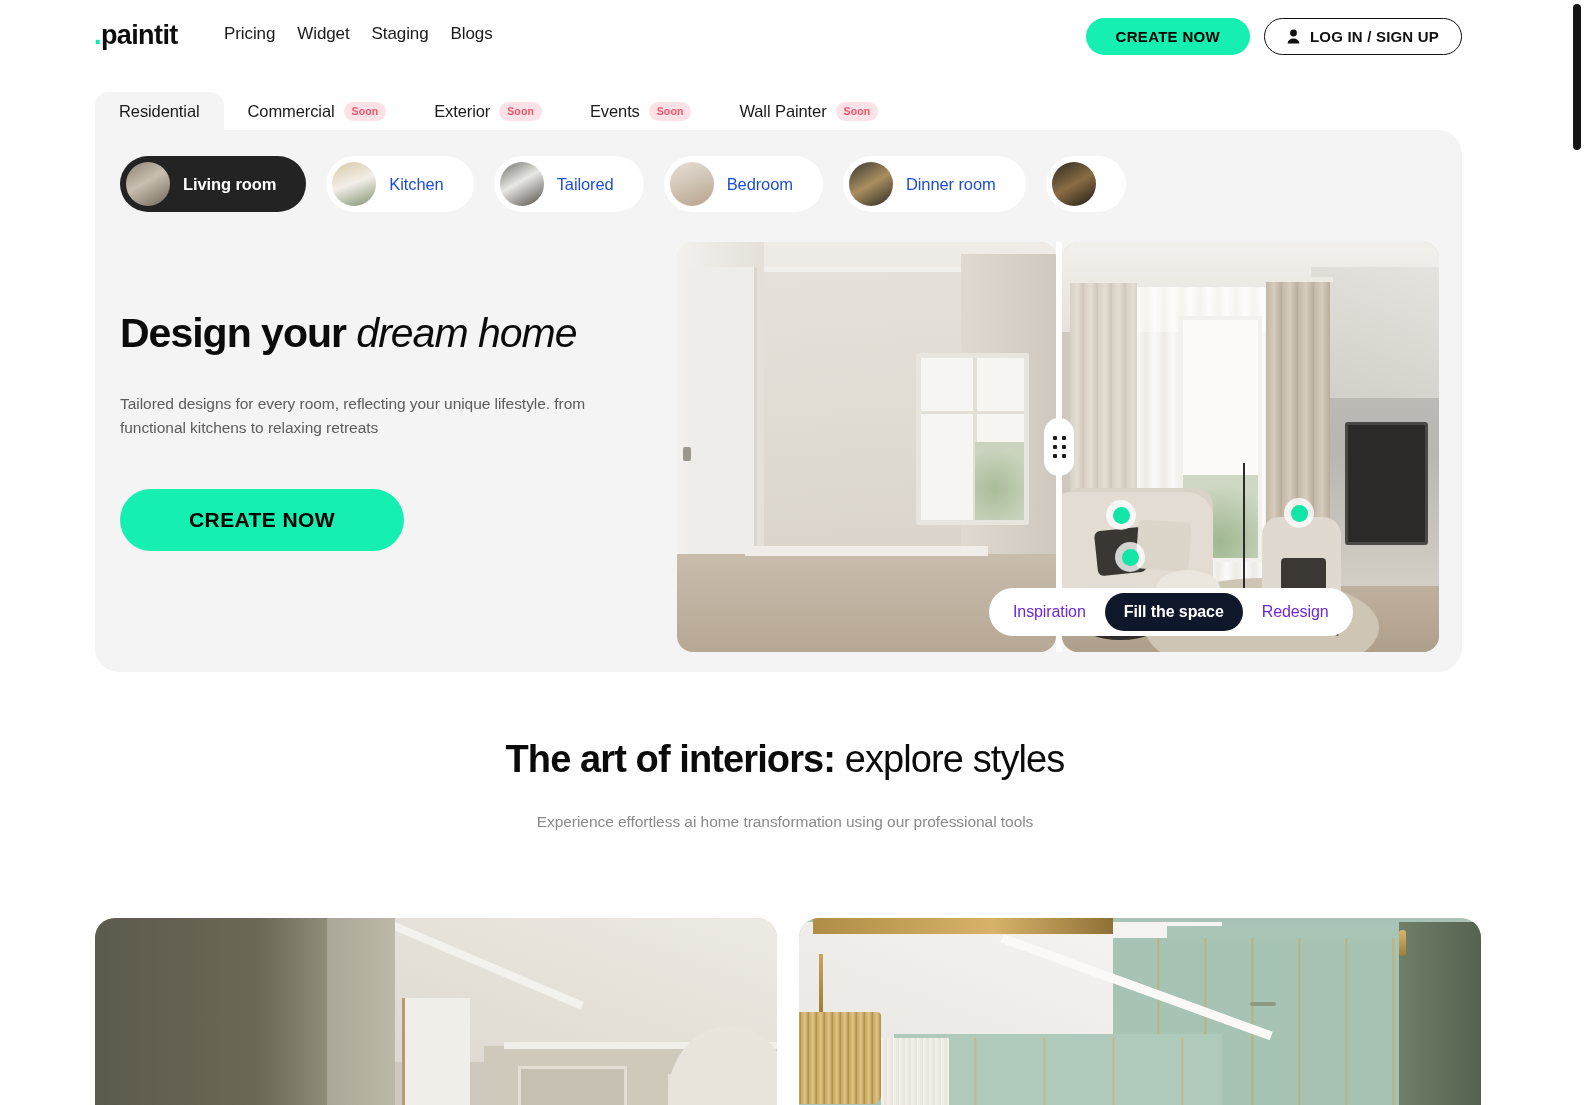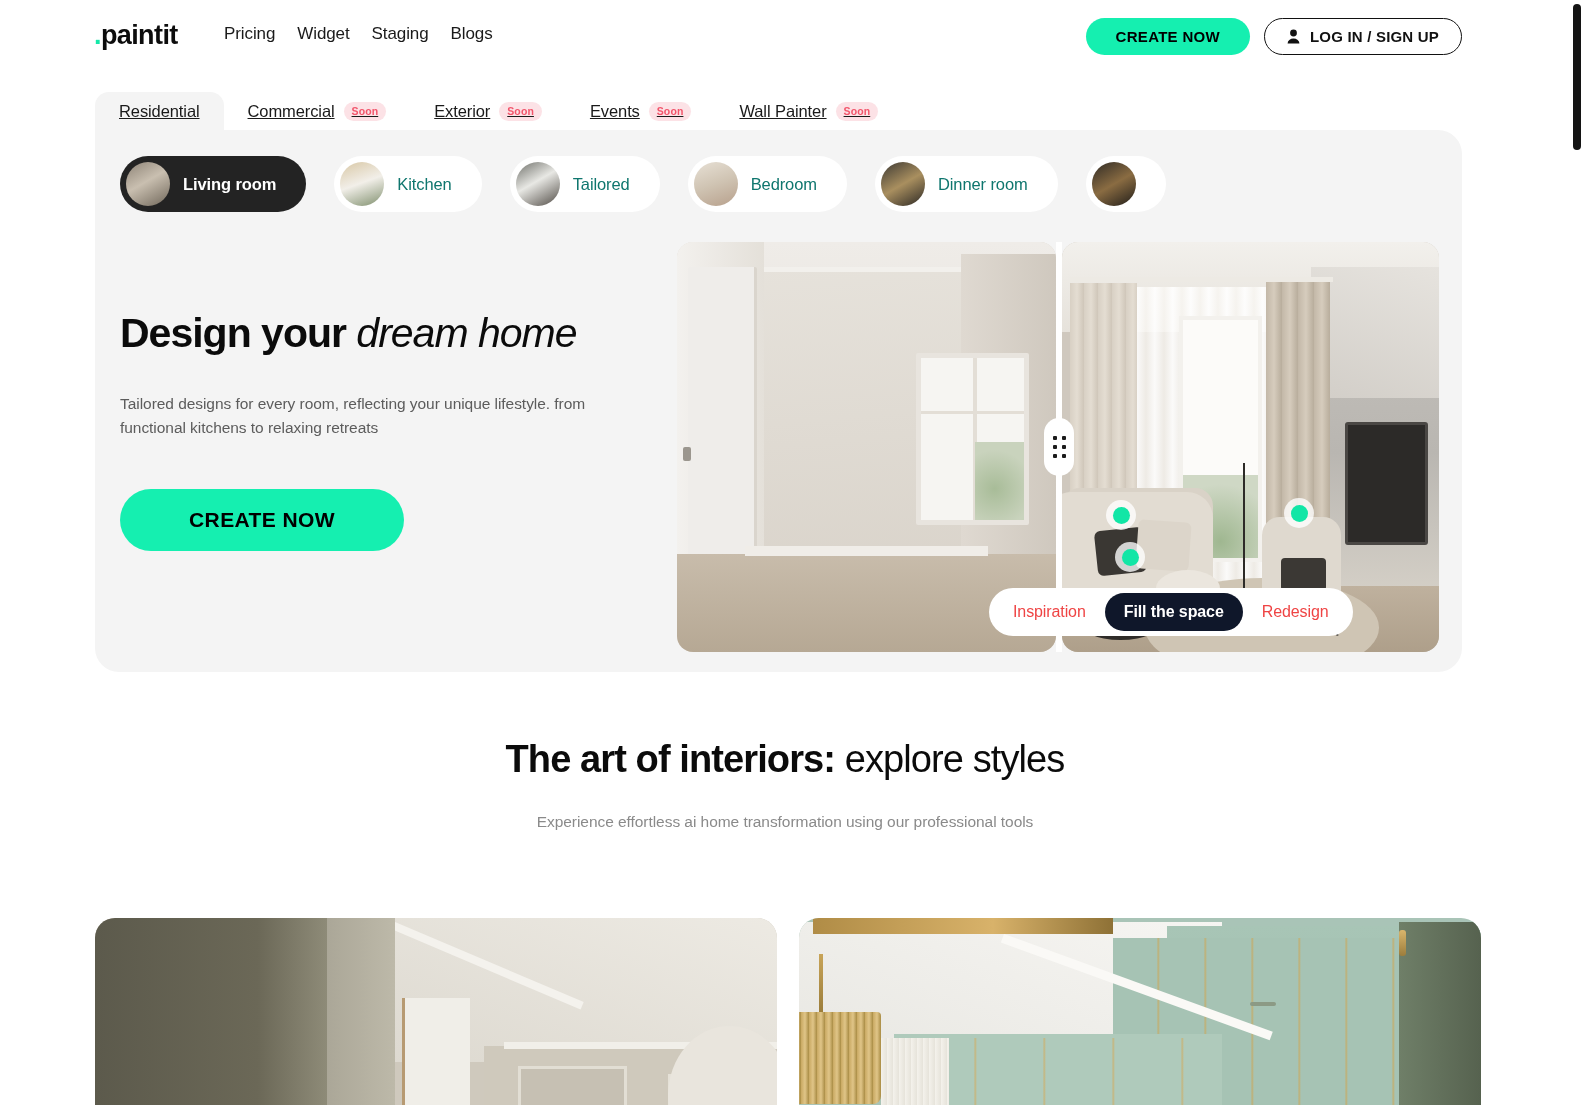--- a/index.html
+++ b/index.html
@@ -64,58 +64,58 @@
 
   
   .tabs {
     position: absolute; left: 95px; top: 92px;
     display: flex; align-items: flex-end; gap: 0;
   }
   .tab {
     display: flex; align-items: center; gap: 9px;
     padding: 10px 24px 13px 24px;
     font-size: 16.5px; color: #1a1a1a; cursor: pointer;
-    border-radius: 14px 14px 0 0; letter-spacing: -0.1px; text-decoration: underline;
+    border-radius: 14px 14px 0 0; letter-spacing: -0.1px;
   }
   .tab.active { background: #F4F4F4; }
   .badge-soon {
     background: #FCE2E6; color: #F2556B;
     font-size: 10.5px; font-weight: 600;
     border-radius: 999px; padding: 3px 8px 4px 8px;
     letter-spacing: 0.1px;
   }
 
   
   .hero-panel {
     position: absolute; left: 95px; top: 130px;
     width: 1367px; height: 542px;
     background: #F4F4F4; border-radius: 0 24px 24px 24px;
     overflow: hidden;
   }
 
   
   .chips {
     position: absolute; left: 25px; top: 26px;
-    display: flex; gap: 28px; align-items: center;
+    display: flex; gap: 20px; align-items: center;
     width: 1342px; overflow: hidden;
   }
   .chip {
     display: flex; align-items: center; gap: 13px;
     background: #ffffff; border-radius: 999px;
     height: 56px; padding: 6px 30px 6px 6px;
     cursor: pointer; flex: 0 0 auto;
   }
   .chip.active { background: #232323; }
   .chip.active .chip-label { color: #ffffff; font-weight: 600; }
   .chip-thumb {
     width: 44px; height: 44px; border-radius: 50%;
     flex: 0 0 auto; overflow: hidden; position: relative;
   }
   .chip-label {
-    font-size: 16.5px; color: #0f766e; white-space: nowrap;
+    font-size: 16.5px; color: #1d4ed8; white-space: nowrap;
     letter-spacing: -0.1px;
   }
 
   
   .hero-copy { position: absolute; left: 25px; top: 180px; width: 530px; }
   .hero-title {
     font-size: 41px; line-height: 1.17; color: #0b0b0b;
     font-weight: 700; letter-spacing: -1px;
   }
   .hero-title .it { font-style: italic; font-weight: 400; }
@@ -323,21 +323,21 @@
 
   
   .segmented {
     position: absolute; left: 312px; top: 346px;
     background: #ffffff; border-radius: 999px;
     display: flex; align-items: center; padding: 5px;
     height: 48px;
   }
   .seg {
     padding: 0 19px; height: 38px; display: flex; align-items: center;
-    font-size: 16px; color: #ef4444; border-radius: 999px;
+    font-size: 16px; color: #6d28d9; border-radius: 999px;
     cursor: pointer; letter-spacing: -0.1px; white-space: nowrap;
   }
   .seg.active { background: #0f172a; color: #ffffff; font-weight: 600; }
 
   
   .section2 { position: absolute; left: 0; top: 735px; width: 1570px; }
   .sec-title {
     text-align: center; font-size: 38px; line-height: 1.27;
     color: #0b0b0b; font-weight: 700; letter-spacing: -0.9px;
     padding: 0 260px;

